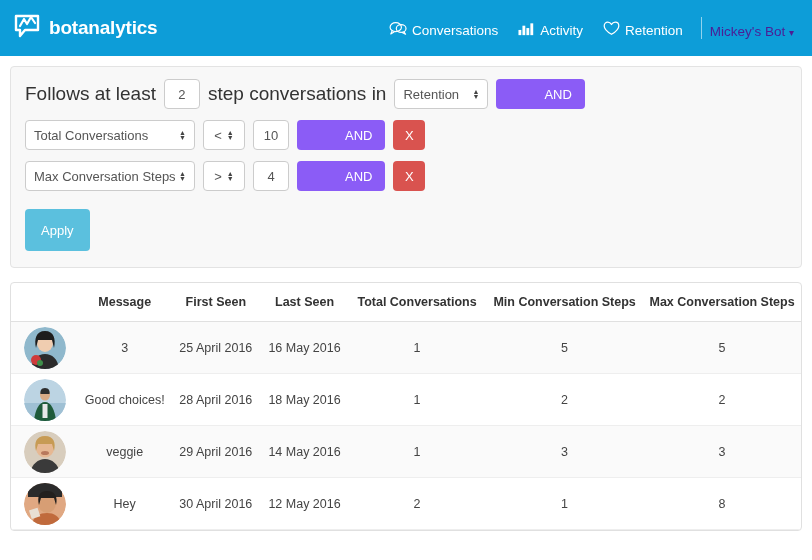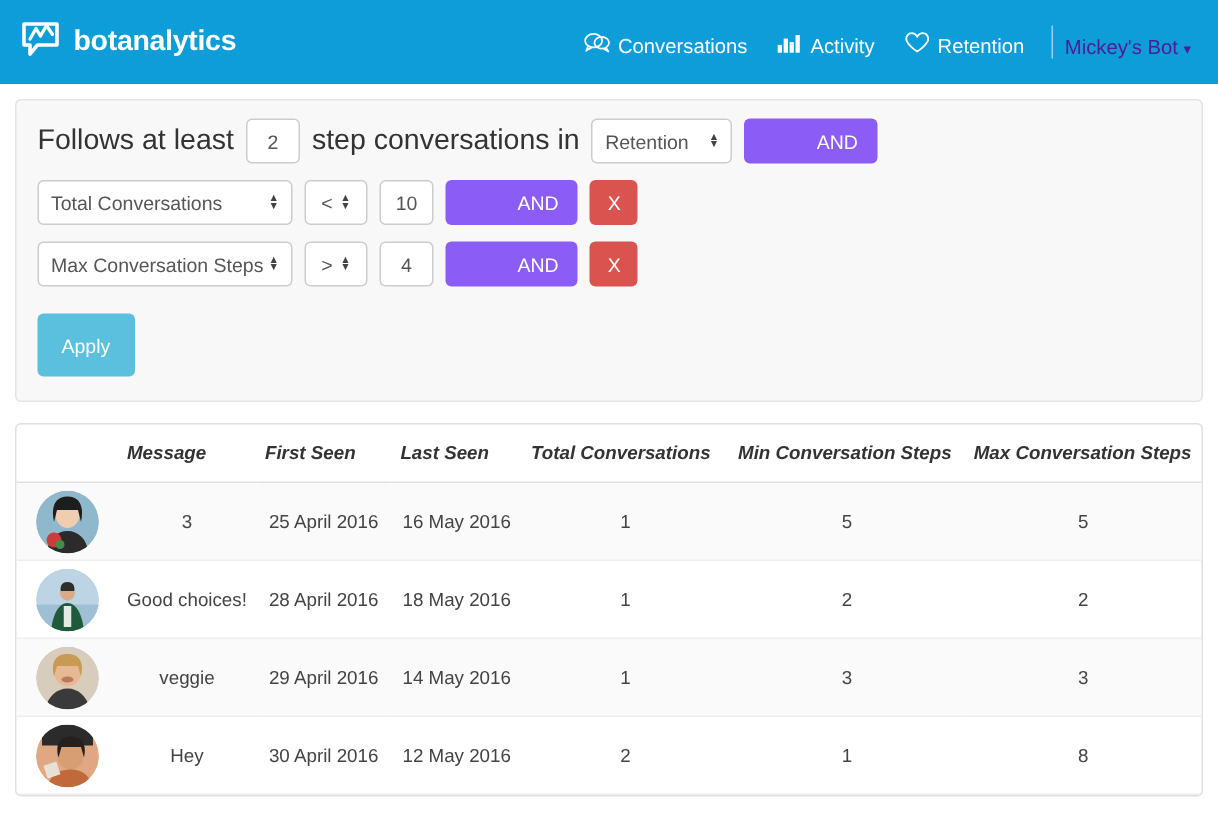--- a/index.html
+++ b/index.html
@@ -147,24 +147,23 @@
   }
   table {
     width: 100%;
     border-collapse: collapse;
   }
   thead th {
     font-size: 12.5px;
     font-weight: bold;
     color: #333;
     padding: 12px 6px;
-    text-align: left;
+    text-align: center;
     border-bottom: 1px solid #e0e0e0;
     white-space: nowrap;
-    font-style: italic;
   }
   tbody td {
     font-size: 12.5px;
     color: #444;
     text-align: center;
     padding: 0 6px;
     height: 52px;
     border-bottom: 1px solid #eeeeee;
     white-space: nowrap;
   }

